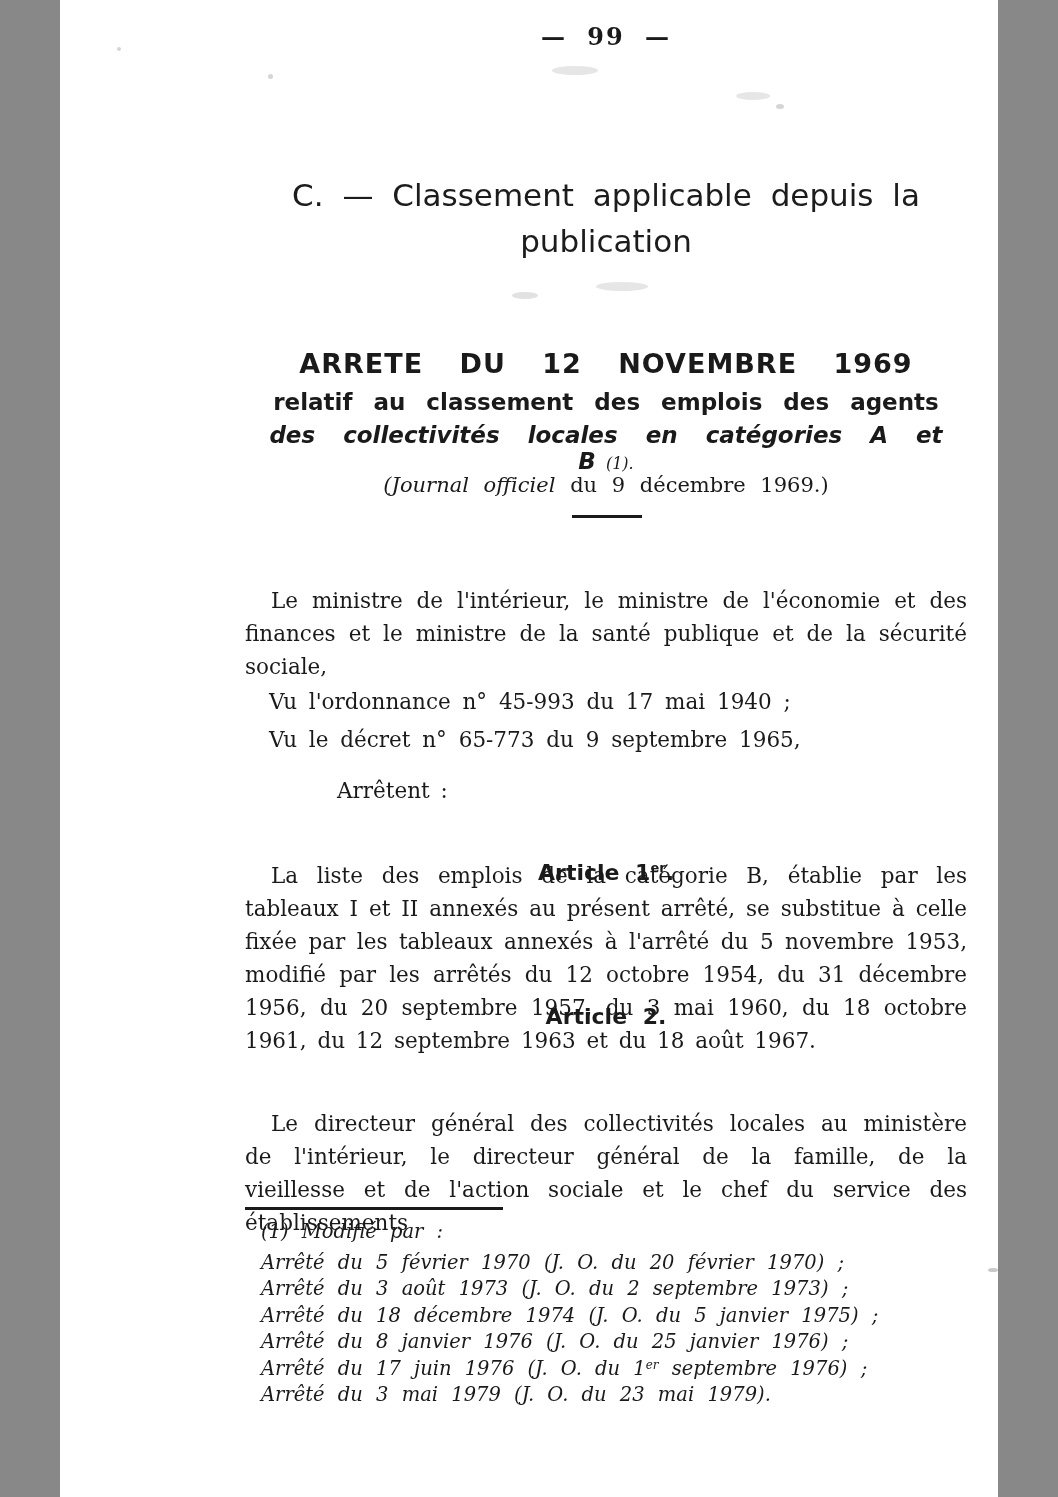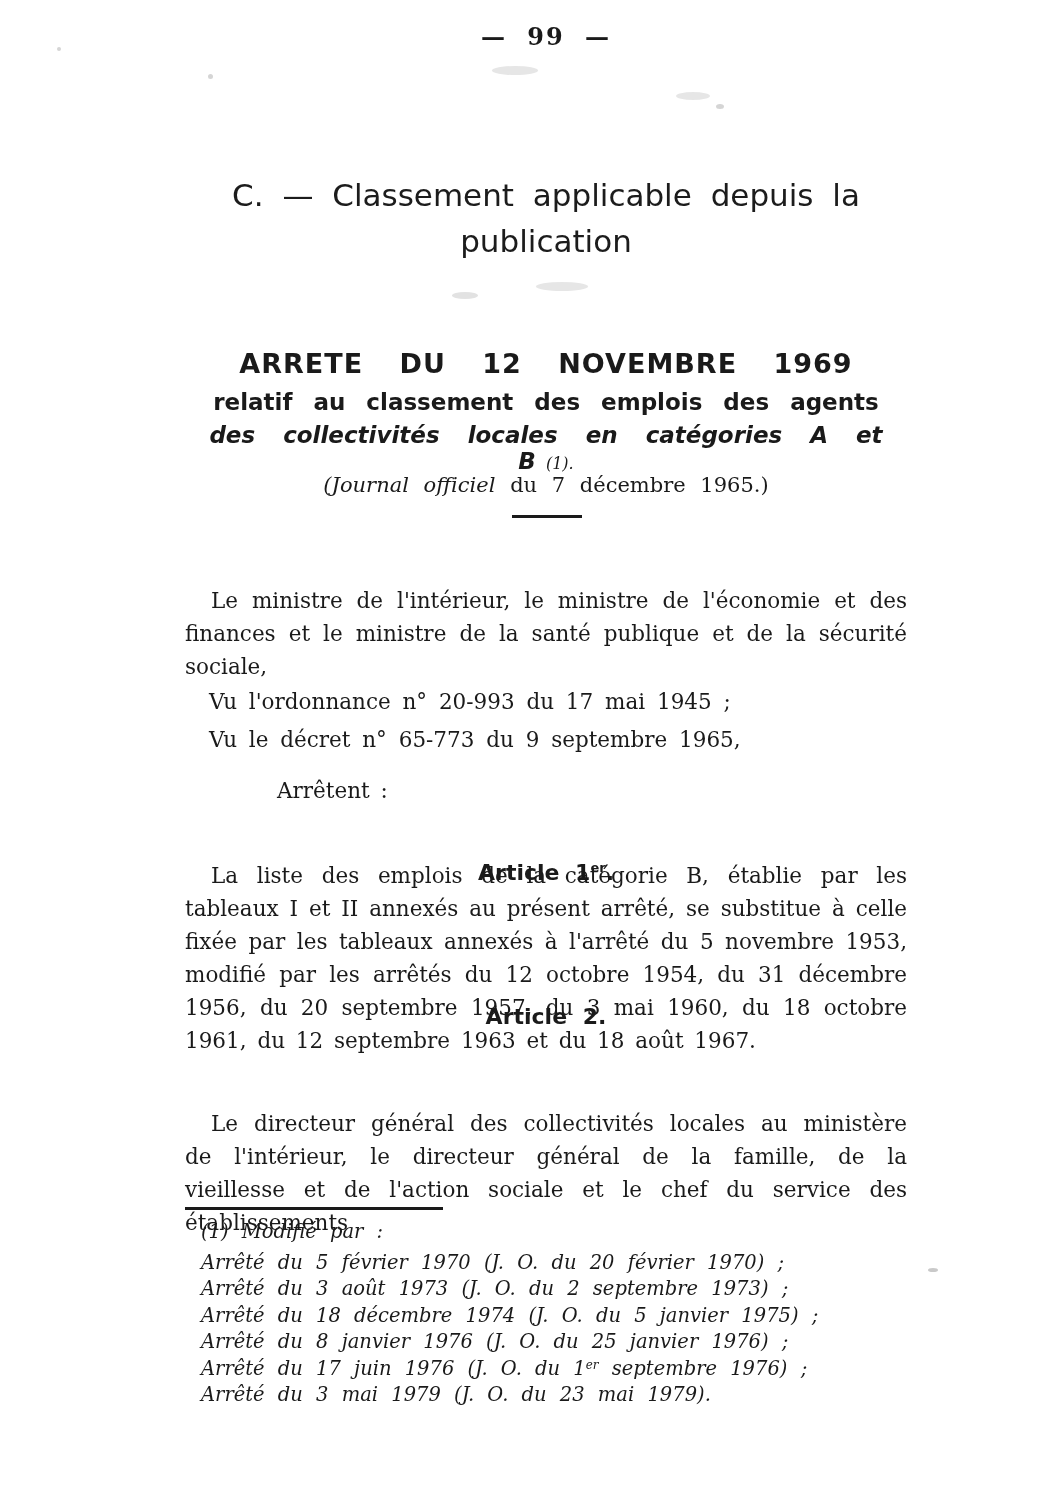--- a/index.html
+++ b/index.html
@@ -1,18 +1,18 @@
 <!DOCTYPE html>
 <html><head>
 <meta charset="utf-8">
 <style>
   html, body { margin: 0; padding: 0; background: #888; }
   .page {
     position: relative;
-    width: 1058px;
+    width: 938px;
     height: 1497px;
     margin: 0 auto;
     background: #ffffff;
     color: #1a1a1a;
     font-family: "DejaVu Serif", serif;
     overflow: hidden;
   }
   .col { position: absolute; left: 185px; width: 722px; }
 
   .page-number {
@@ -150,28 +150,28 @@
   </div>
 
   <div class="col title-block">
     <div class="title-line1">ARRETE DU 12 NOVEMBRE 1969</div>
     <div class="title-line2">relatif au classement des emplois des agents</div>
     <div class="title-line3"><span>des collectivités locales en catégories A et B</span><span class="fn-ref">(1).</span></div>
   </div>
 
   <div class="col journal">
     <span class="it">(Journal officiel</span>
-    <span>du 7 décembre 1965.)</span>
+    <span>du 9 décembre 1969.)</span>
   </div>
 
   <div class="center-rule"></div>
 
   <div class="col body-par preamble">Le ministre de l'intérieur, le ministre de l'économie et des finances et le ministre de la santé publique et de la sécurité sociale,</div>
 
-  <div class="col visa visa1">Vu l'ordonnance n° 20-993 du 17 mai 1945 ;</div>
+  <div class="col visa visa1">Vu l'ordonnance n° 45-993 du 17 mai 1940 ;</div>
   <div class="col visa visa2">Vu le décret n° 65-773 du 9 septembre 1965,</div>
 
   <div class="col enactment">Arrêtent :</div>
 
   <div class="col article-heading art1-head"><span>Article 1</span><sup>er</sup><span>.</span></div>
 
   <div class="col body-par art1-body">La liste des emplois de la catégorie B, établie par les tableaux I et II annexés au présent arrêté, se substitue à celle fixée par les tableaux annexés à l'arrêté du 5 novembre 1953, modifié par les arrêtés du 12 octobre 1954, du 31 décembre 1956, du 20 septembre 1957, du 3 mai 1960, du 18 octobre 1961, du 12 septembre 1963 et du 18 août 1967.</div>
 
   <div class="col article-heading art2-head">Article 2.</div>
 

